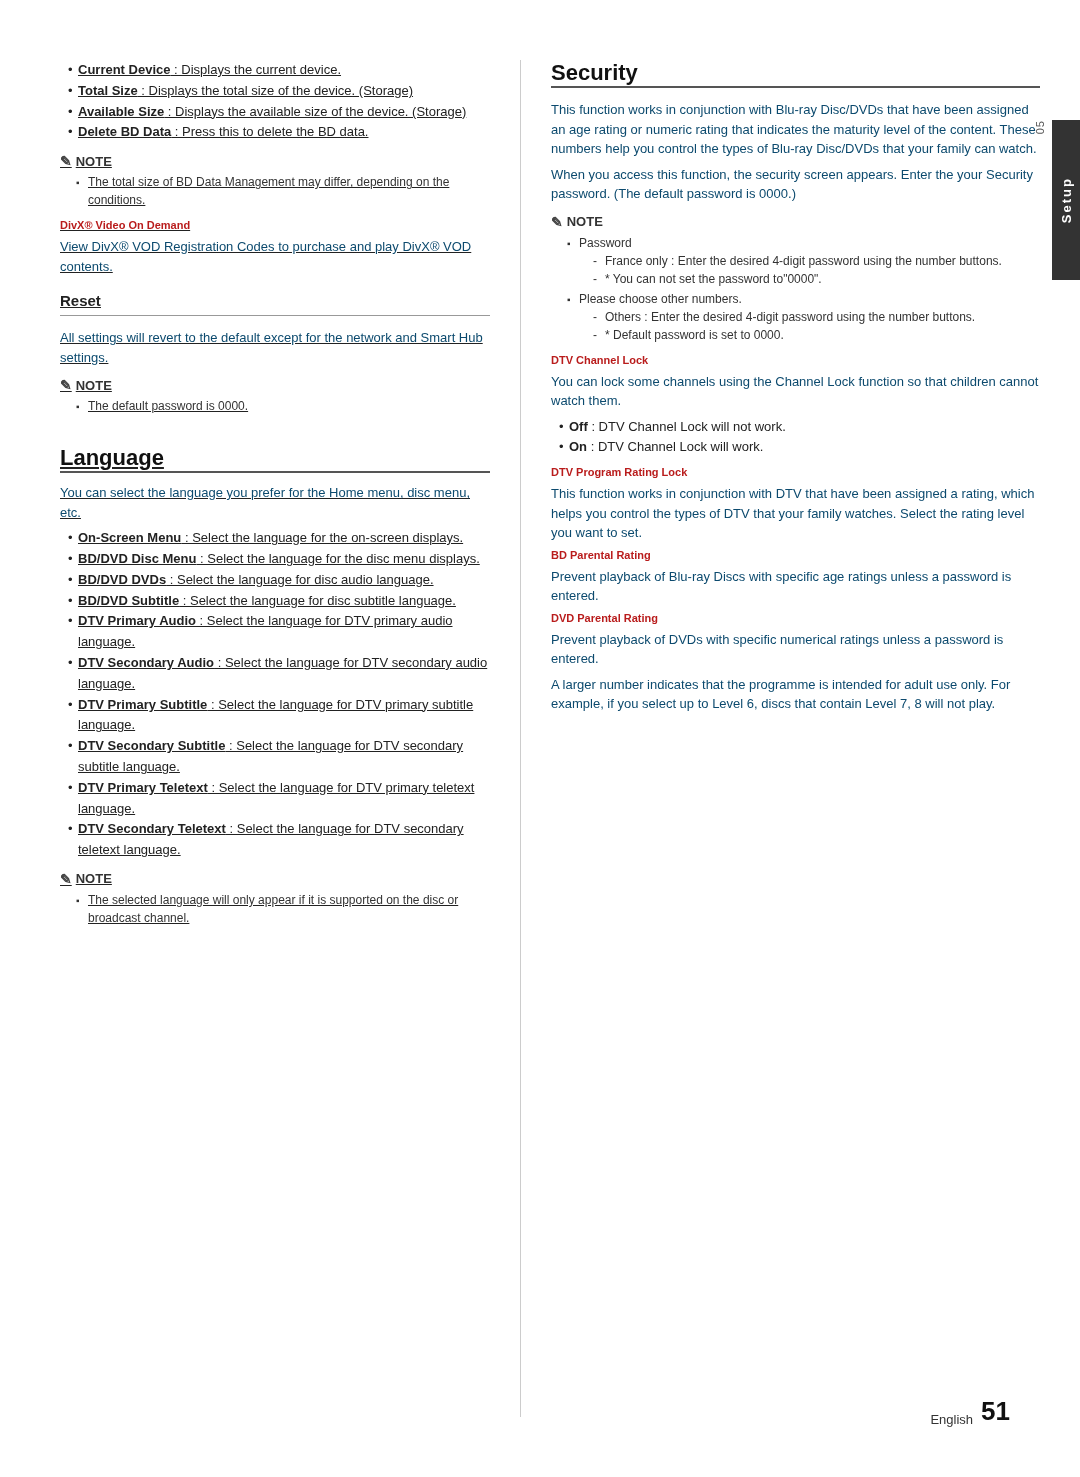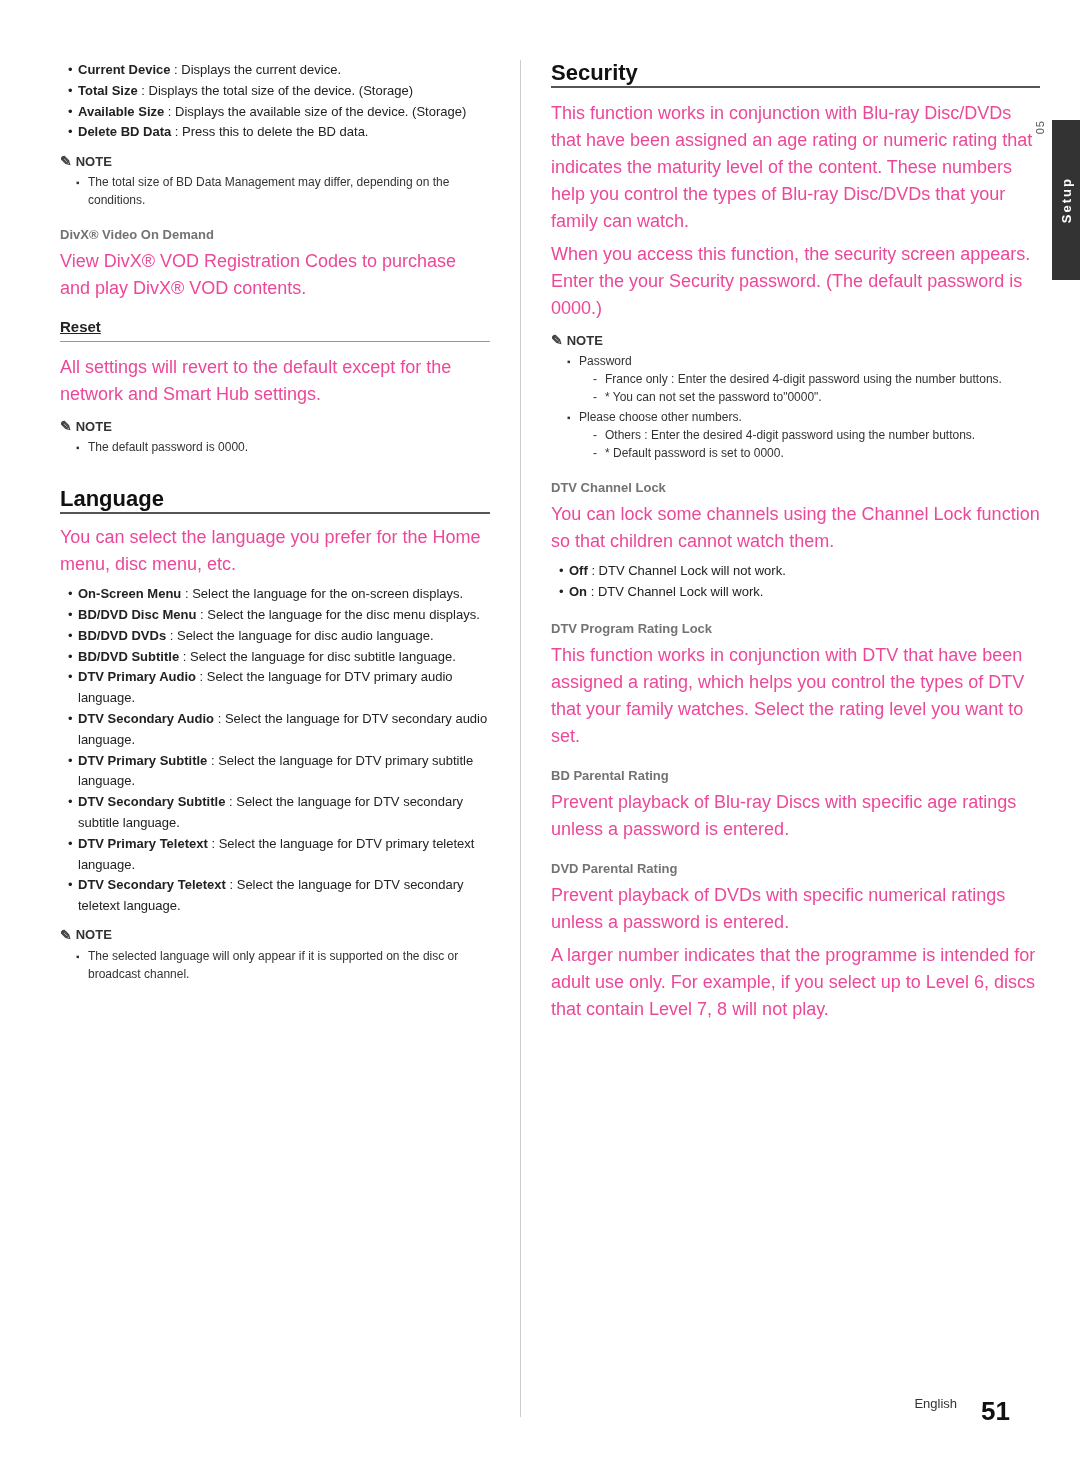--- a/index.html
+++ b/index.html
@@ -18,20 +18,21 @@
       height: 1477px;
       position: relative;
       padding: 60px 40px 60px 60px;
       display: flex;
       flex-direction: row;
     }
     .left-column {
       width: 460px;
       padding-right: 30px;
       flex-shrink: 0;
+      text-decoration: underline;
     }
     .right-column {
       flex: 1;
       padding-left: 30px;
       border-left: 1px solid #ccc;
     }
     .section-title {
       font-size: 22px;
       font-weight: bold;
       color: #111;
@@ -39,37 +40,36 @@
     }
     .security-title {
       border-bottom: 2px solid #555;
       margin-bottom: 12px;
     }
     .language-title {
       margin-top: 30px;
       border-bottom: 2px solid #555;
     }
     .subsection-title {
-      font-size: 13px;
-      font-weight: bold;
-      color: #737373;
-      margin-top: 18px;
+      font-size: 11px;
+      font-weight: bold;
+      color: #b91c1c;
       margin-bottom: 6px;
     }
     .reset-title {
       font-weight: bold;
       font-size: 15px;
       margin-top: 16px;
       margin-bottom: 4px;
       text-decoration: underline;
     }
     p {
-      font-size: 18px;
+      font-size: 13px;
       line-height: 1.5;
-      color: #ec4899;
+      color: #0c4a6e;
       margin-bottom: 6px;
     }
     .bullet-list {
       list-style: none;
       padding-left: 8px;
       margin-bottom: 8px;
     }
     .bullet-list li {
       font-size: 13px;
       line-height: 1.6;
@@ -169,22 +169,22 @@
       text-orientation: mixed;
       transform: rotate(180deg);
       letter-spacing: 1px;
     }
     
     .page-footer {
       position: absolute;
       bottom: 50px;
       right: 70px;
       display: flex;
-      align-items: flex-start;
-      gap: 24px;
+      align-items: flex-end;
+      gap: 8px;
     }
     .page-lang {
       font-size: 13px;
       color: #333;
     }
     .page-num {
       font-size: 26px;
       font-weight: bold;
       color: #111;
     }

